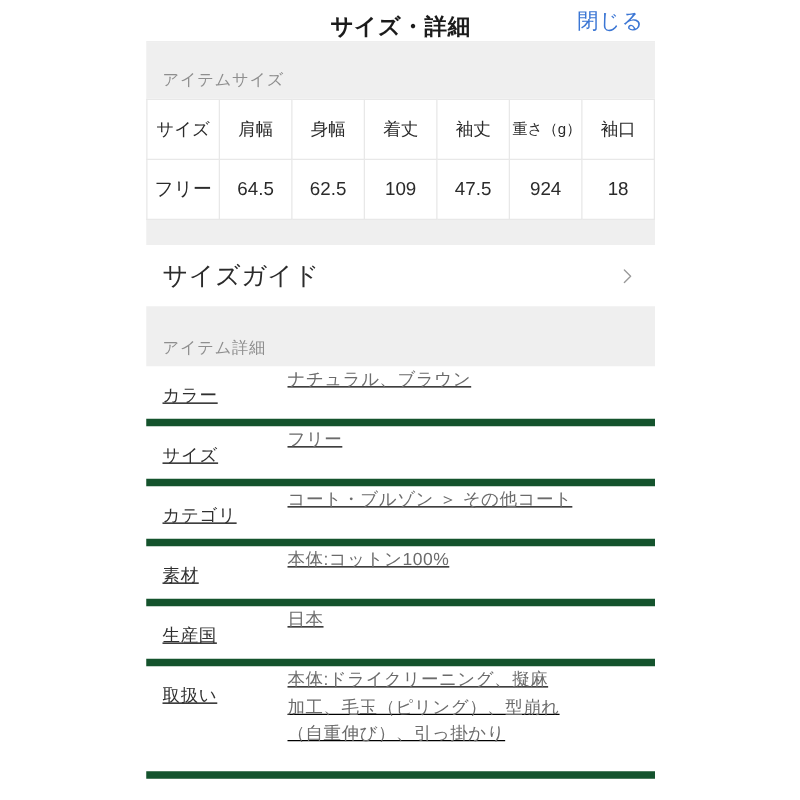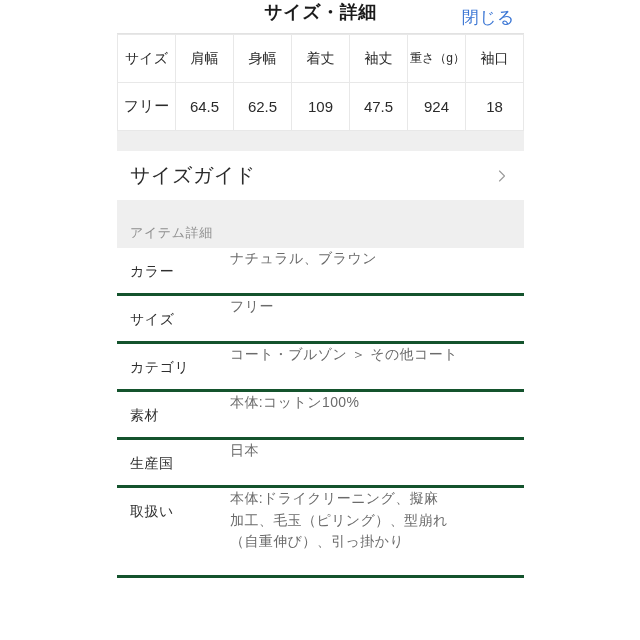--- a/index.html
+++ b/index.html
@@ -32,21 +32,21 @@
     height: 640px;
     background: #ffffff;
   }
 
   
   .modal-header {
     position: relative;
     height: 33px;
     background: #ffffff;
     display: flex;
-    align-items: flex-start;
+    align-items: flex-end;
     justify-content: center;
   }
   .modal-title {
     font-size: 18px;
     font-weight: bold;
     color: #1b1b1b;
     letter-spacing: 0.5px;
   }
   .close-link {
     position: absolute;
@@ -154,23 +154,24 @@
   }
   .chevron svg { display: block; }
 
   
   .detail-list {
     background: #ffffff;
   }
   .detail-row {
     display: flex;
     align-items: flex-start;
-    border-bottom: 3px solid #14532d;
+    border-bottom: 6px solid #14532d;
     min-height: 48px;
     box-sizing: border-box;
+    text-decoration: underline;
   }
   .detail-row .d-label {
     width: 113px;
     flex: 0 0 113px;
     padding-left: 13px;
     box-sizing: border-box;
     font-size: 14px;
     color: #2f2f2f;
     letter-spacing: 0.5px;
     padding-top: 15px;
@@ -195,20 +196,23 @@
 
 <div id="page">
   <div id="content">
 
     <div class="modal-header">
       <div class="modal-title">サイズ・詳細</div>
       <div class="close-link">閉じる</div>
     </div>
     <div class="header-rule"></div>
 
+    <div class="section-band">
+      <div class="section-label">アイテムサイズ</div>
+    </div>
 
     <div class="size-table-wrap">
       <table class="size-table">
         <thead>
           <tr>
             <th>サイズ</th>
             <th>肩幅</th>
             <th>身幅</th>
             <th>着丈</th>
             <th>袖丈</th>

